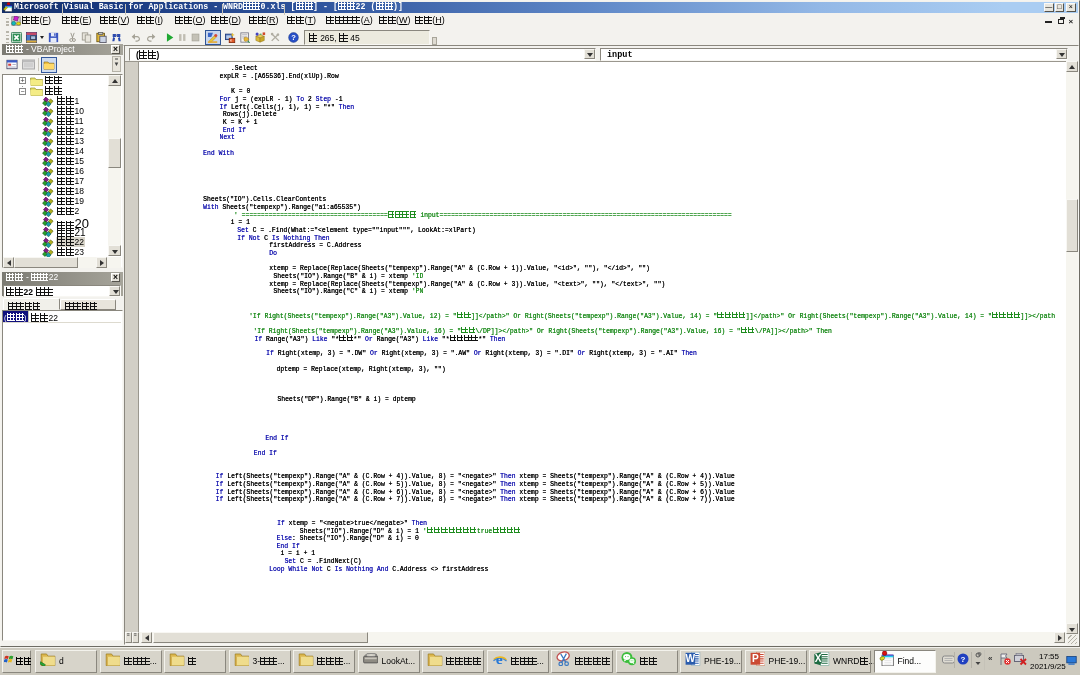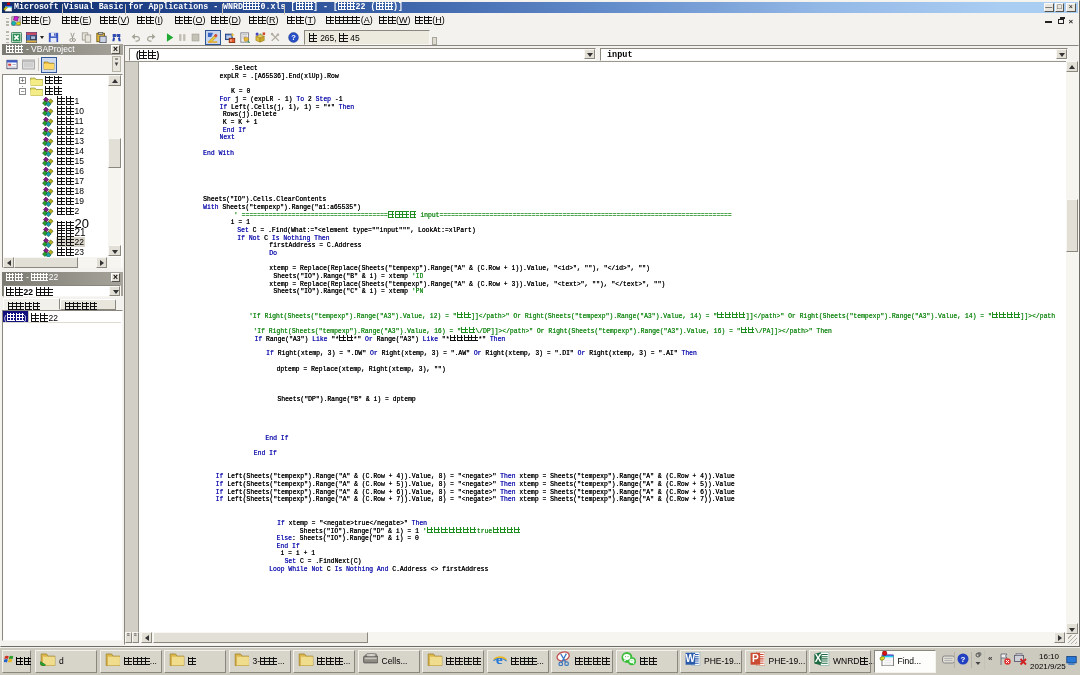--- a/index.html
+++ b/index.html
@@ -487,21 +487,21 @@
     <path d="M1.8 4.8 v7.3" stroke="#c89f38" stroke-width="0.8"></path>
   </svg>
 <div class="abs" style="left:317.0px;top:656px;font-size:8.5px;white-space:nowrap"><i class="ck"></i><i class="ck"></i><i class="ck"></i>...</div>
 <div class="abs tkb" style="left:357.5px;width:62px"></div>
 <svg class="abs" style="left:362.5px;top:650.5px" width="15.5" height="15.5" viewBox="0 0 13 13">
     <path d="M1 4.5 L3 2.5 h8 l1 2" fill="#a8a59c" stroke="#555" stroke-width="0.5"></path>
     <rect x="0.5" y="4.5" width="12" height="5.5" rx="0.8" fill="#8e8b82" stroke="#444" stroke-width="0.6"></rect>
     <rect x="1.5" y="5.5" width="10" height="1.4" fill="#c8c5bc"></rect>
     <ellipse cx="6.8" cy="3.4" rx="4.2" ry="1.3" fill="#d8d5cc" stroke="#666" stroke-width="0.5"></ellipse>
   </svg>
-<div class="abs" style="left:381.5px;top:656px;font-size:8.5px;white-space:nowrap">Cells...</div>
+<div class="abs" style="left:381.5px;top:656px;font-size:8.5px;white-space:nowrap">LookAt...</div>
 <div class="abs tkb" style="left:422.0px;width:62px"></div>
 <svg class="abs" style="left:427.0px;top:650.5px" width="15.5" height="15.5" viewBox="0 0 13 13">
     <path d="M1 2.5 h4.5 l1.2 1.8 h5.8 v8 h-11.5 Z" fill="#dcb74e" stroke="#9a7a1c" stroke-width="0.6"></path>
     <path d="M1.8 4.8 h10.7 v7.3 h-10.7 Z" fill="#efdc8c"></path>
     <path d="M1.8 4.8 v7.3" stroke="#c89f38" stroke-width="0.8"></path>
   </svg>
 <div class="abs" style="left:446.0px;top:656px;font-size:8.5px;white-space:nowrap"><i class="ck"></i><i class="ck"></i><i class="ck"></i><i class="ck"></i></div>
 <div class="abs tkb" style="left:486.5px;width:62px"></div>
 <svg class="abs" style="left:491.5px;top:650.5px" width="15.5" height="15.5" viewBox="0 0 13 13">
     <text x="6" y="11" text-anchor="middle" font-size="13" font-weight="bold" fill="#2678d8" font-family="Liberation Serif">e</text>
@@ -587,17 +587,17 @@
     <path d="M2 1 v11 M2 1 h6 l-1.5 2 L8 5 H2" fill="#f0f0f0" stroke="#667" stroke-width="0.9"></path>
     <circle cx="8.5" cy="8.5" r="3.2" fill="#e03030"></circle>
     <path d="M7 7 l3 3 M10 7 l-3 3" stroke="#fff" stroke-width="1"></path>
   </svg>
 <svg class="abs" style="left:1014px;top:653px" width="14" height="13" viewBox="0 0 14 13">
     <rect x="0.5" y="2.5" width="9" height="6" fill="#d0d0d8" stroke="#667"></rect>
     <rect x="2" y="0.5" width="6" height="2" fill="#b8b8c0" stroke="#667" stroke-width="0.5"></rect>
     <path d="M5 10.5 l4-4 l4 4 l-4 ... Z" fill="none"></path>
     <path d="M6.5 6 l5.5 5.5 M12 6 l-5.5 5.5" stroke="#d02020" stroke-width="1.8"></path>
   </svg>
-<div class="abs" style="left:1039px;top:651.5px;font-size:8px;color:#000">16:10</div>
+<div class="abs" style="left:1039px;top:651.5px;font-size:8px;color:#000">17:55</div>
 <div class="abs" style="left:1030px;top:662px;font-size:8px;color:#000">2021/9/25</div>
 <svg class="abs" style="left:1066px;top:655px" width="11" height="11" viewBox="0 0 14 12">
     <rect x="1" y="1" width="12" height="8" fill="#2878d8" stroke="#123c78"></rect>
     <rect x="3" y="9.5" width="8" height="2" fill="#3878c8"></rect>
   </svg>
 </body></html>

